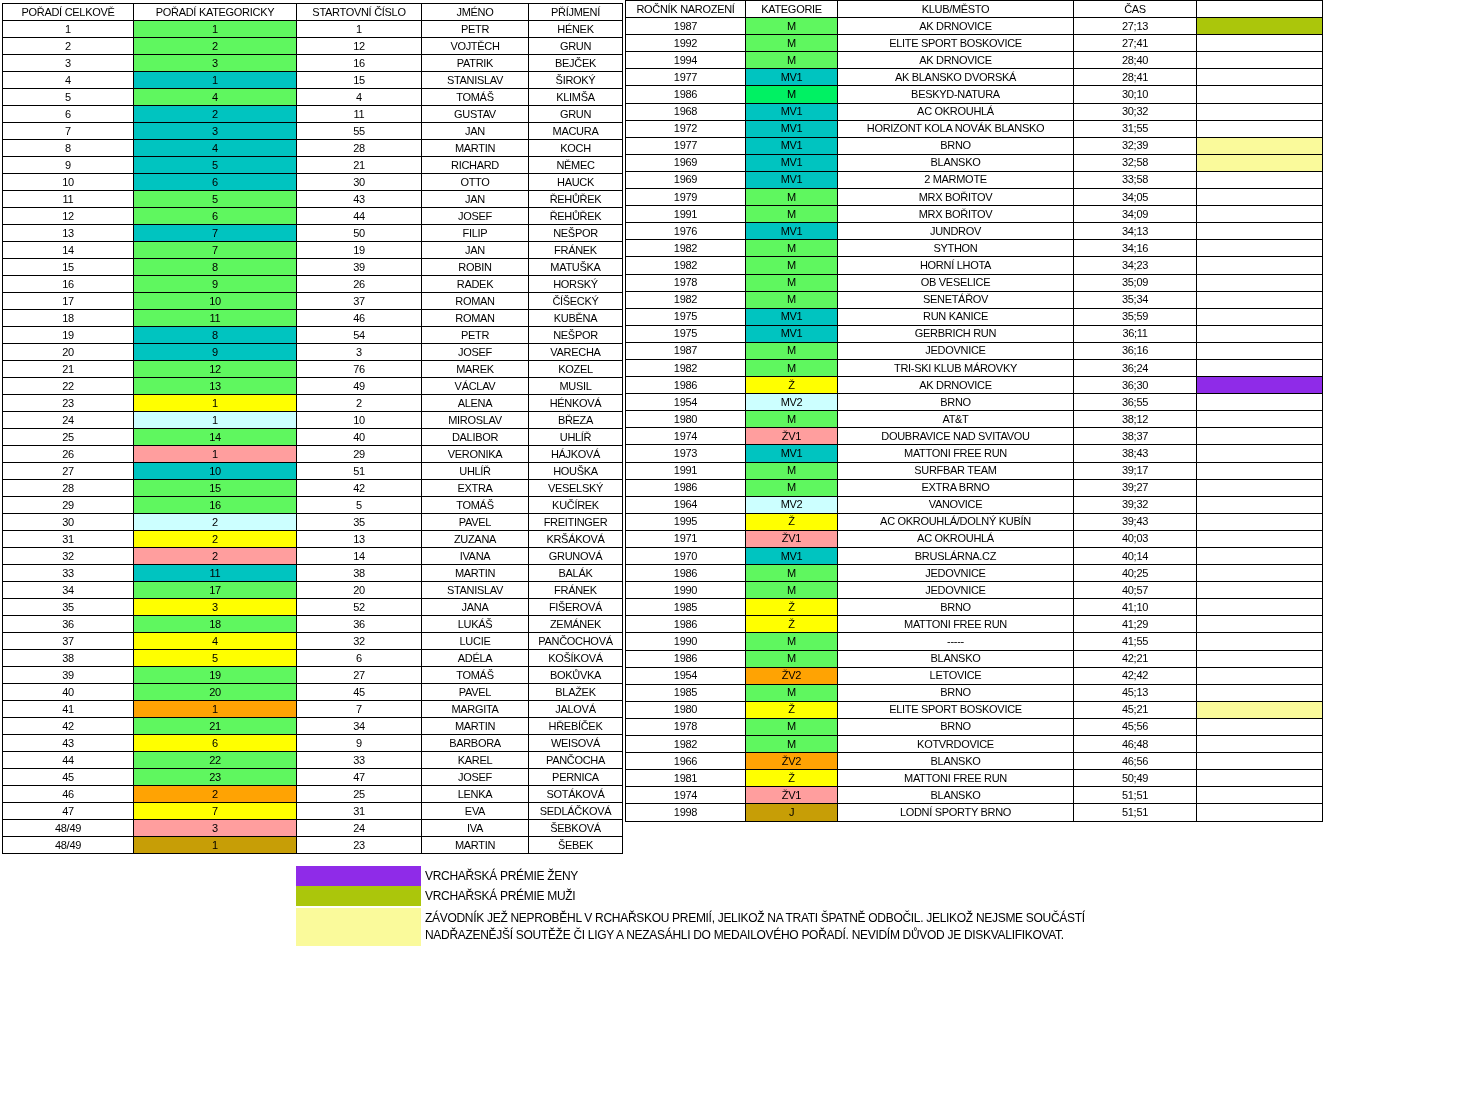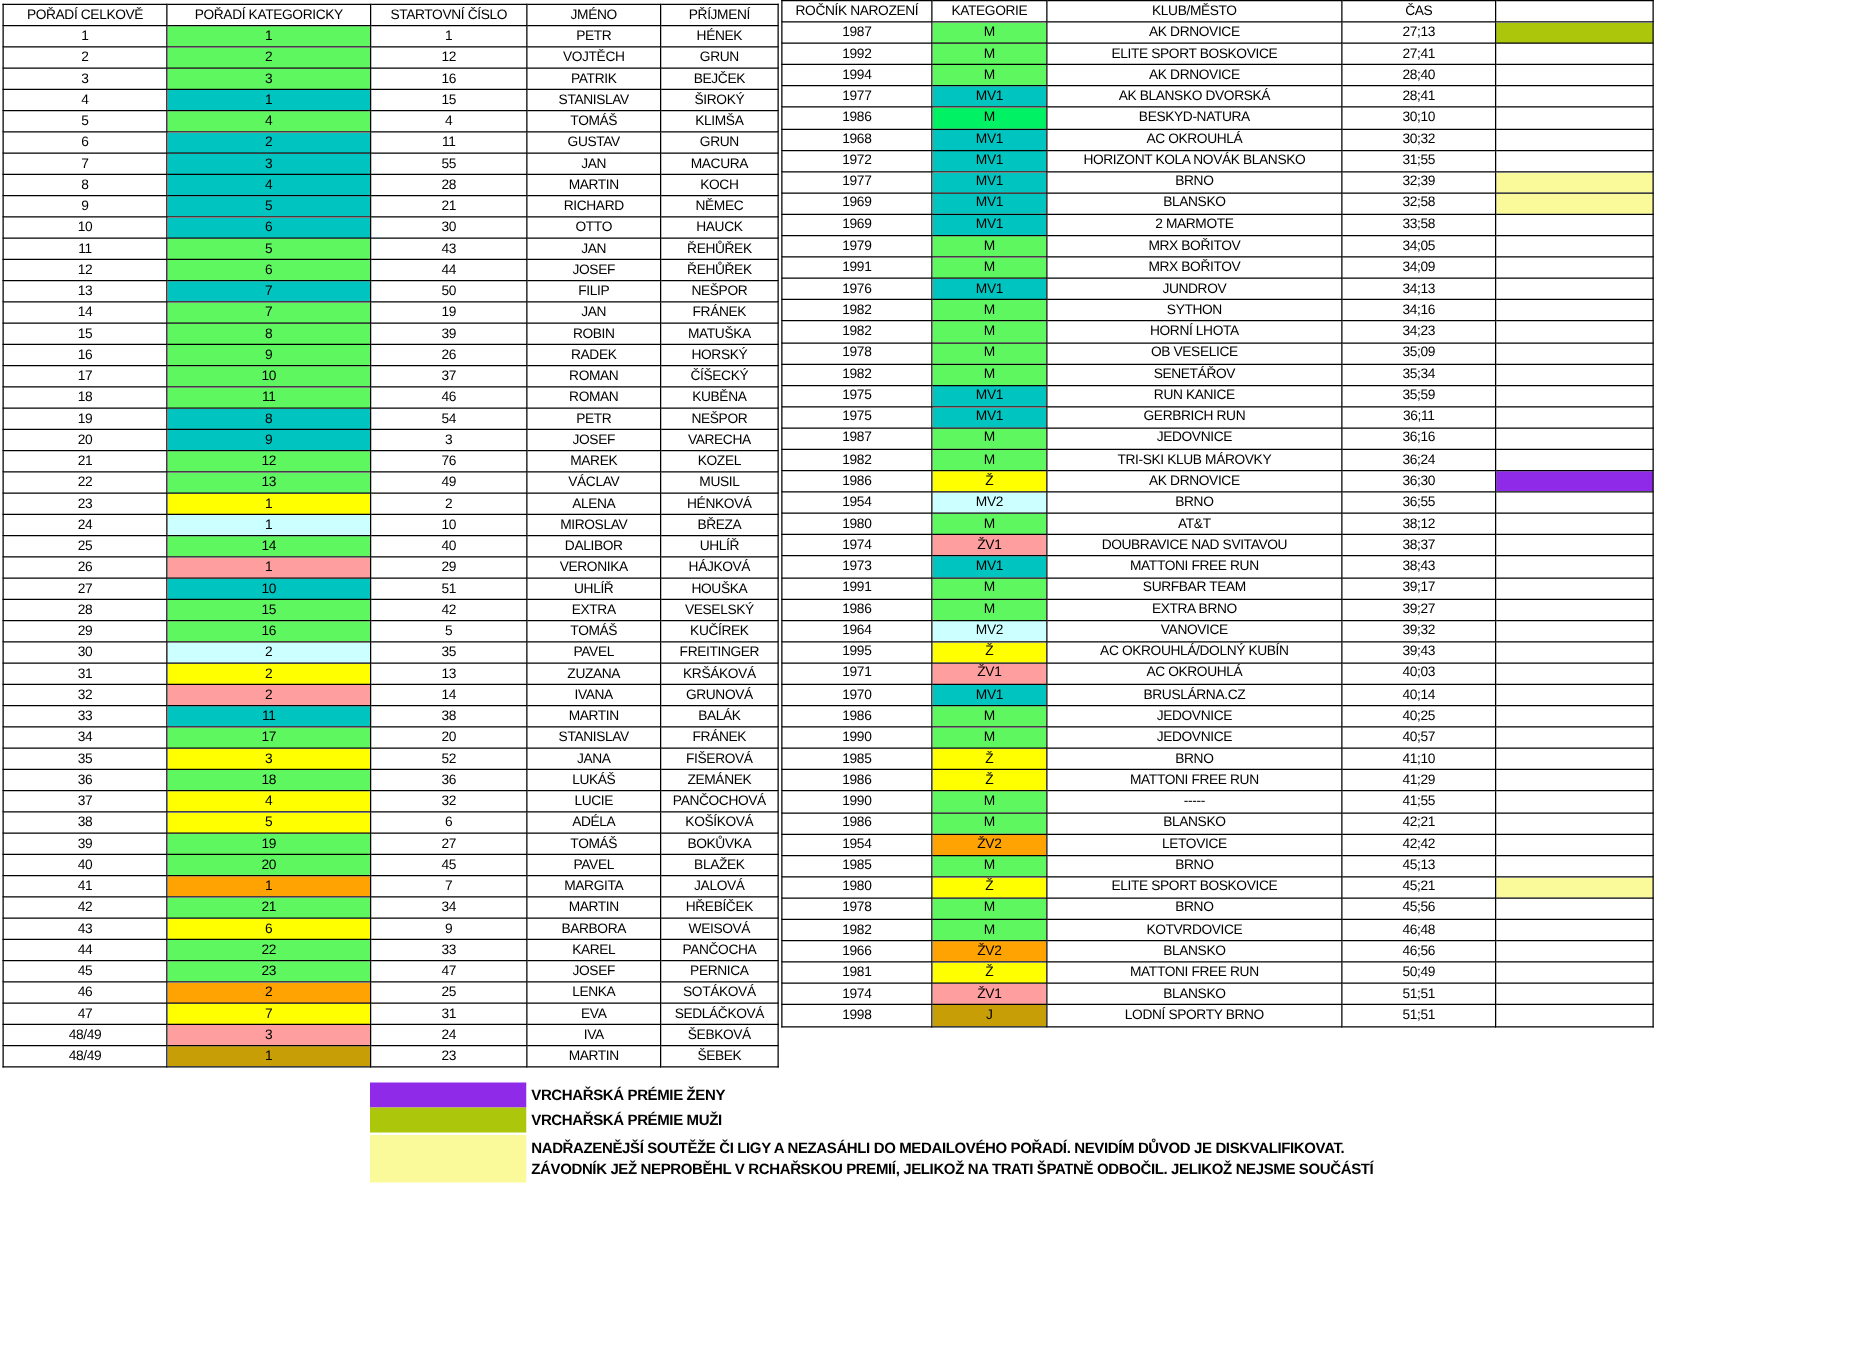--- a/index.html
+++ b/index.html
@@ -7,21 +7,21 @@
           font-family:"Liberation Sans",sans-serif;color:#000;}
   table.t{border-collapse:collapse;table-layout:fixed;position:absolute;
           font-size:11px;letter-spacing:-0.3px;line-height:1;}
   table.t td{border:1px solid #000;text-align:center;vertical-align:middle;
              padding:0 1px;overflow:hidden;white-space:nowrap;}
   table.t-left{left:2px;top:3px;}
   table.t-right{left:625px;top:0;}
   table.t-left tr{height:17px;}
   table.t-right tr{height:17.1px;}
   td.marker{border:none;padding:0;}
-  .legend{position:absolute;left:296px;top:866px;font-weight:bold;}
+  .legend{position:absolute;left:296px;top:866px;}
   .legend-row{display:flex;align-items:stretch;}
   .swatch{width:125px;flex:0 0 125px;}
   .sw-20{height:20px;}
   .sw-38{height:38px;}
   .legend-label{margin-left:4px;font-size:12px;letter-spacing:-0.3px;
                 line-height:20px;white-space:nowrap;}
   .legend-note{margin-left:4px;font-size:12px;letter-spacing:-0.3px;
                line-height:17px;padding-top:2px;white-space:nowrap;}
 </style>
 </head>
@@ -745,19 +745,19 @@
       <div class="legend-label">VRCHAŘSKÁ PRÉMIE ŽENY</div>
     </div>
     <div class="legend-row">
       <div class="swatch sw-20" id="sw-muzi" style="background: rgb(171, 198, 11);"></div>
       <div class="legend-label">VRCHAŘSKÁ PRÉMIE MUŽI</div>
     </div>
     <div style="height:2px"></div>
     <div class="legend-row">
       <div class="swatch sw-38" id="sw-neprobehl" style="background: rgb(250, 250, 155);"></div>
       <div class="legend-note">
+        <div>ZÁVODNÍK JEŽ NEPROBĚHL V RCHAŘSKOU PREMIÍ, JELIKOŽ NA TRATI ŠPATNĚ ODBOČIL. JELIKOŽ NEJSME SOUČÁSTÍ</div>
         <div>NADŘAZENĚJŠÍ SOUTĚŽE ČI LIGY A NEZASÁHLI DO MEDAILOVÉHO POŘADÍ. NEVIDÍM DŮVOD JE DISKVALIFIKOVAT.</div>
-        <div>ZÁVODNÍK JEŽ NEPROBĚHL V RCHAŘSKOU PREMIÍ, JELIKOŽ NA TRATI ŠPATNĚ ODBOČIL. JELIKOŽ NEJSME SOUČÁSTÍ</div>
       </div>
     </div>
   </div>
 
 </div>
 
 </body></html>

